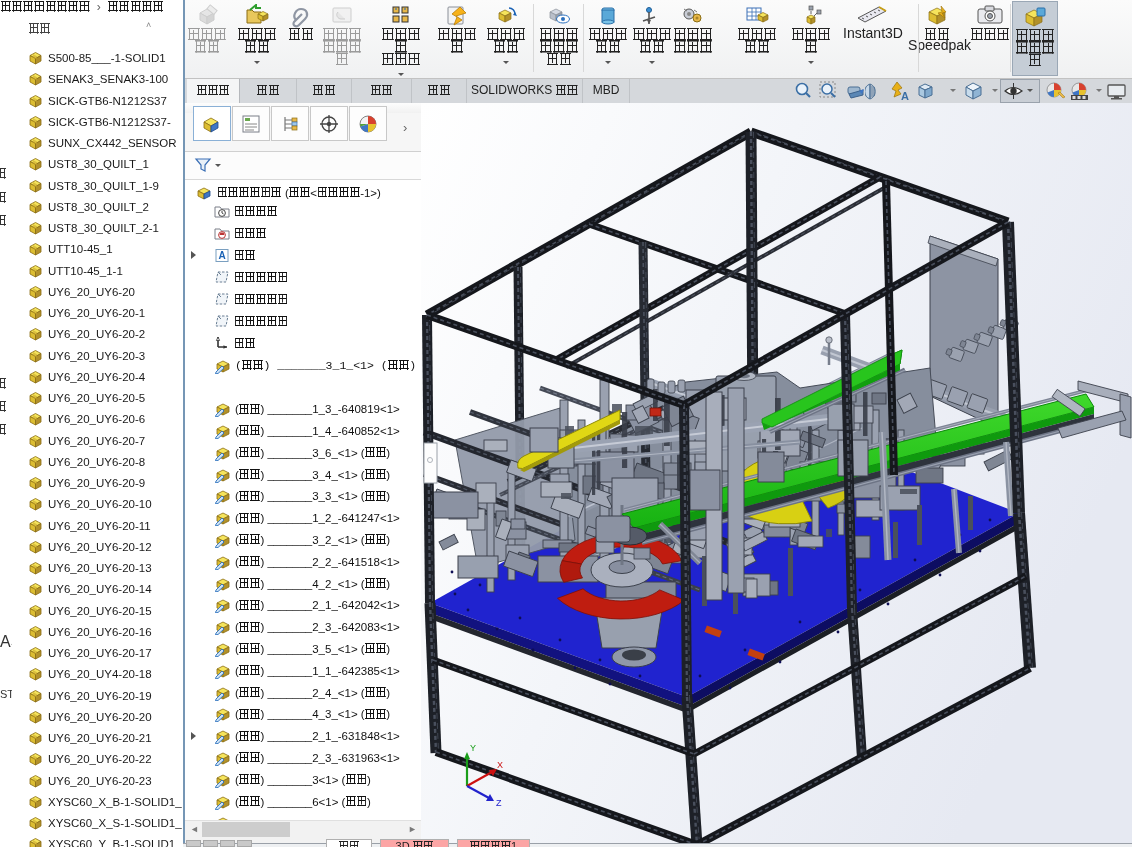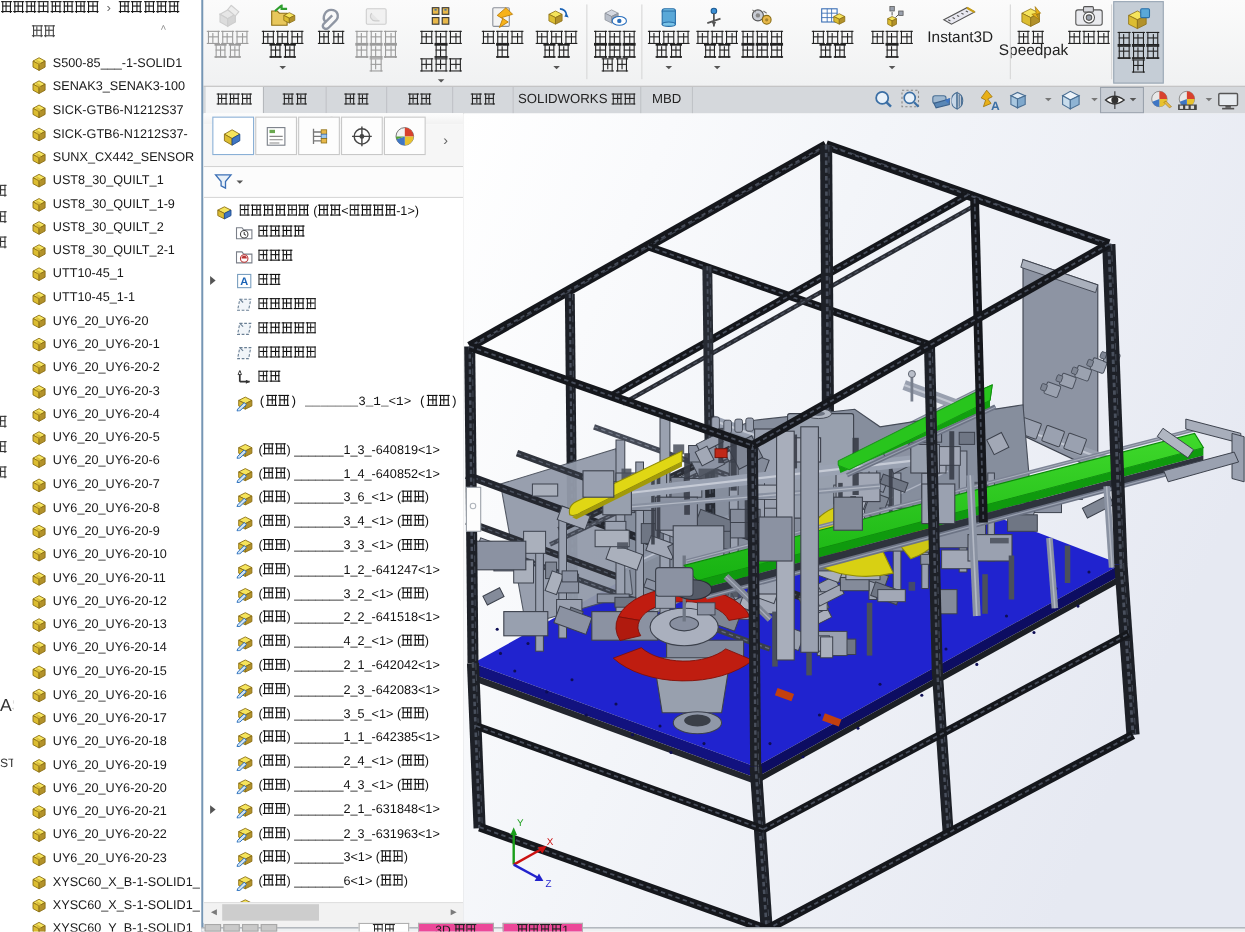--- a/index.html
+++ b/index.html
@@ -42,21 +42,21 @@
 .trow{position:absolute;height:21px;font-size:11.5px;color:#111;white-space:nowrap;display:flex;align-items:center}
 .trow svg{margin-right:4px;flex:none}
 .expander{position:absolute;width:0;height:0;border:4px solid transparent;border-left:5px solid #555}
 
 .sbv{position:absolute;background:#f2f2f2}
 .sbthumb{position:absolute;background:#cdcdcd}
 .arrbtn{position:absolute;background:#f2f2f2;color:#7a7a7a;font-size:8px;text-align:center}
 
 #vp{position:absolute;left:421px;top:103px}
 #statusbar{position:absolute;left:183px;top:843px;width:949px;height:4px;background:#eef0f2;border-top:1px solid #9aa0a8}
-.btab{position:absolute;top:839px;height:8px;background:#ec4899;border:1px solid #b0b0b0;border-bottom:none;font-size:11px;color:#222;text-align:center;overflow:hidden;line-height:13px}
+.btab{position:absolute;top:839px;height:8px;background:#fca5a5;border:1px solid #b0b0b0;border-bottom:none;font-size:11px;color:#222;text-align:center;overflow:hidden;line-height:13px}
 .btab.active{background:#fff}
 </style></head><body>
 <div id="root">
     <div id="explorer">
       <div id="crumb"><i class="k"></i><i class="k"></i><i class="k"></i><i class="k"></i><i class="k"></i><i class="k"></i><i class="k"></i><i class="k"></i>&nbsp;&nbsp;<span style="color:#666">›</span>&nbsp;&nbsp;<i class="k"></i><i class="k"></i><i class="k"></i><i class="k"></i><i class="k"></i></div>
       <div id="nameHdr"><i class="k"></i><i class="k"></i></div>
       <div class="abs" style="left:146px;top:20px;color:#888;font-size:9px">˄</div>
       <div class="frow" style="top:47.5px">
         <svg width="15" height="14" viewBox="0 0 15 14">
           <polygon points="2,4.5 7.5,1.5 13,4.5 7.5,7.5" fill="#f5e45c" stroke="#8a6d14" stroke-width="0.8"></polygon>
@@ -318,21 +318,21 @@
         </svg>
         <span>UY6_20_UY6-20-17</span>
       </div>
       <div class="frow" style="top:663.8px">
         <svg width="15" height="14" viewBox="0 0 15 14">
           <polygon points="2,4.5 7.5,1.5 13,4.5 7.5,7.5" fill="#f5e45c" stroke="#8a6d14" stroke-width="0.8"></polygon>
           <polygon points="2,4.5 7.5,7.5 7.5,13 2,10" fill="#dcbd31" stroke="#8a6d14" stroke-width="0.8"></polygon>
           <polygon points="13,4.5 7.5,7.5 7.5,13 13,10" fill="#b2912a" stroke="#8a6d14" stroke-width="0.8"></polygon>
           <polygon points="5,3 9,5.2 9,8.5 5,6.4" fill="#c9a82a" opacity="0.6"></polygon>
         </svg>
-        <span>UY6_20_UY6-20-18</span>
+        <span>UY6_20_UY4-20-18</span>
       </div>
       <div class="frow" style="top:685.0px">
         <svg width="15" height="14" viewBox="0 0 15 14">
           <polygon points="2,4.5 7.5,1.5 13,4.5 7.5,7.5" fill="#f5e45c" stroke="#8a6d14" stroke-width="0.8"></polygon>
           <polygon points="2,4.5 7.5,7.5 7.5,13 2,10" fill="#dcbd31" stroke="#8a6d14" stroke-width="0.8"></polygon>
           <polygon points="13,4.5 7.5,7.5 7.5,13 13,10" fill="#b2912a" stroke="#8a6d14" stroke-width="0.8"></polygon>
           <polygon points="5,3 9,5.2 9,8.5 5,6.4" fill="#c9a82a" opacity="0.6"></polygon>
         </svg>
         <span>UY6_20_UY6-20-19</span>
       </div>

